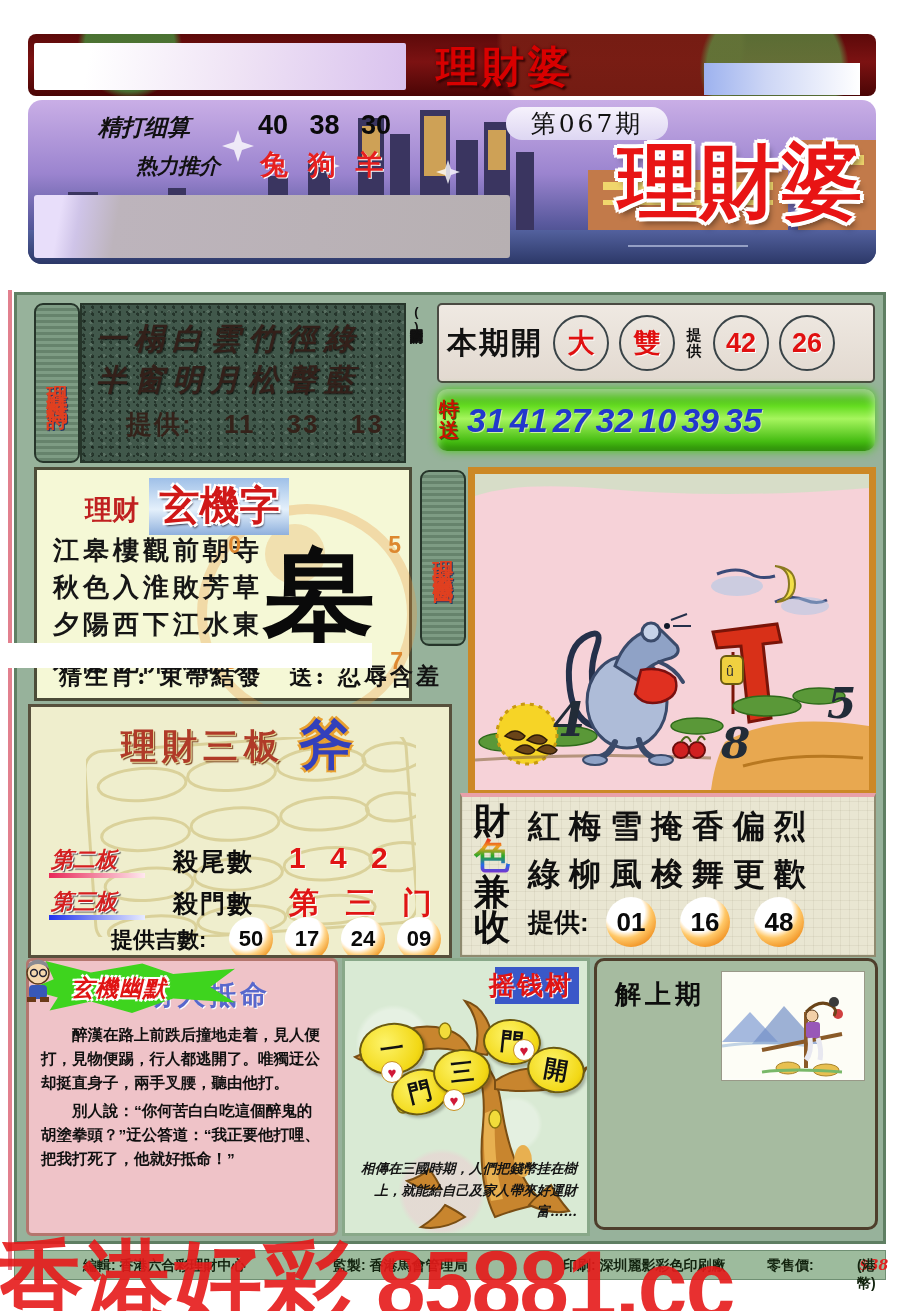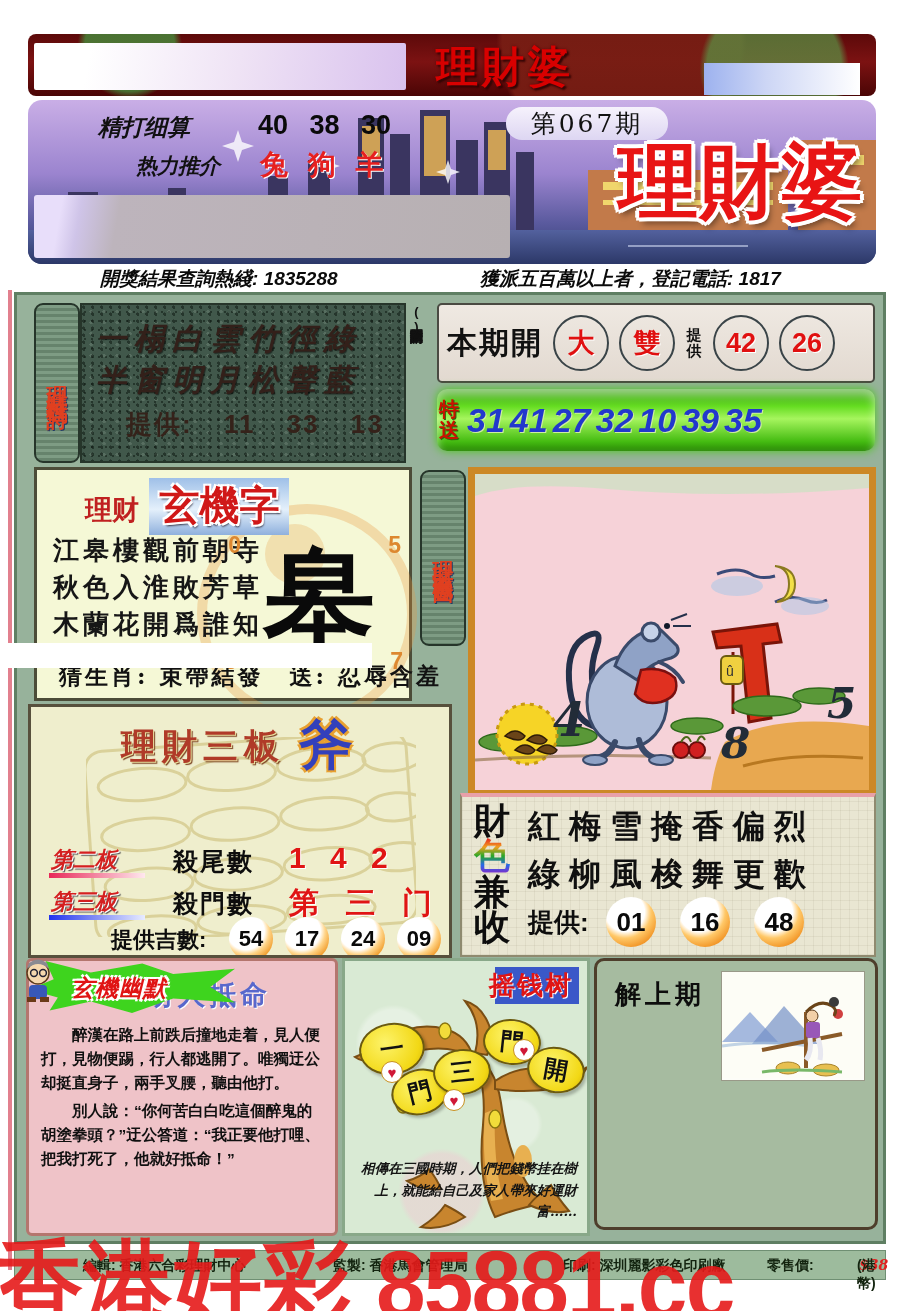--- a/index.html
+++ b/index.html
@@ -256,24 +256,20 @@
     </svg>
     <span id="jingda">精打细算</span>
     <span id="jingdaNums">40 38 30</span>
     <div id="issuePill" class="serif">第067期</div>
     <span id="reli">热力推介</span>
     <span id="reliAnimals">兔 狗 羊</span>
     <div id="headerCensor"></div>
     <div id="bigTitle">理財婆</div>
   </div>
 
-  <div id="hotline" class="abs">
-    <span class="l">開獎結果查詢熱綫: 1835288</span>
-    <span class="r">獲派五百萬以上者，登記電話: 1817</span>
-  </div>
 
   <div id="pinkLine" class="abs"></div>
   <div id="greenArea" class="abs"></div>
 
   <div class="abs vlabel" style="left:34px;top:303px;width:42px;height:156px;font-size:21px;">理財特碼詩</div>
   <div id="scratchBox" class="abs">
     <div style="padding:14px 0 0 14px;">
       <div class="pline">一榻白雲竹徑綠</div>
       <div class="pline">半窗明月松聲藍</div>
       <div id="scratchTi" style="padding:6px 0 0 30px;">提供: 11 33 13</div>
@@ -305,20 +301,21 @@
 
   <div id="xzBox" class="abs">
     <div id="taiji"></div>
     <div id="xzTitleRow">
       <span id="xzPrefix">理财</span>
       <span id="xzMain">玄機字</span>
     </div>
     <div id="xzPoem">
       <div>江皋樓觀前朝寺</div>
       <div>秋色入淮敗芳草</div>
+      <div>夕陽西下江水東</div>
       <div>木蘭花開爲誰知</div>
     </div>
     <div id="xzChar">皋</div>
     <span class="cornerNum" id="cn0">0</span>
     <span class="cornerNum" id="cn5">5</span>
     <span class="cornerNum" id="cn3">3</span>
     <span class="cornerNum" id="cn7">7</span>
     <div id="xzCensor"></div>
     <div id="xzBottom">猜生肖: 束帶結發　送: 忍辱含羞</div>
   </div>
@@ -425,21 +422,21 @@
       <span class="sbfVal">1 4 2</span>
     </div>
     <div class="sbfRow" style="top:178px;">
       <span class="sbfLabel">第三板</span>
       <span class="sbfUl ul3"></span>
       <span class="sbfName">殺門數</span>
       <span class="sbfVal serif">第 三 门</span>
     </div>
     <div id="jishuRow">
       <span id="jishuLabel">提供吉數:</span>
-      <span class="ball" style="left:198px;">54</span>
+      <span class="ball" style="left:198px;">50</span>
       <span class="ball" style="left:254px;">17</span>
       <span class="ball" style="left:310px;">24</span>
       <span class="ball" style="left:366px;">09</span>
     </div>
   </div>
 
   <div id="caiseBox" class="abs">
     <div id="caiseLabel">
       <span>財</span>
       <span class="rainbow">色</span>

